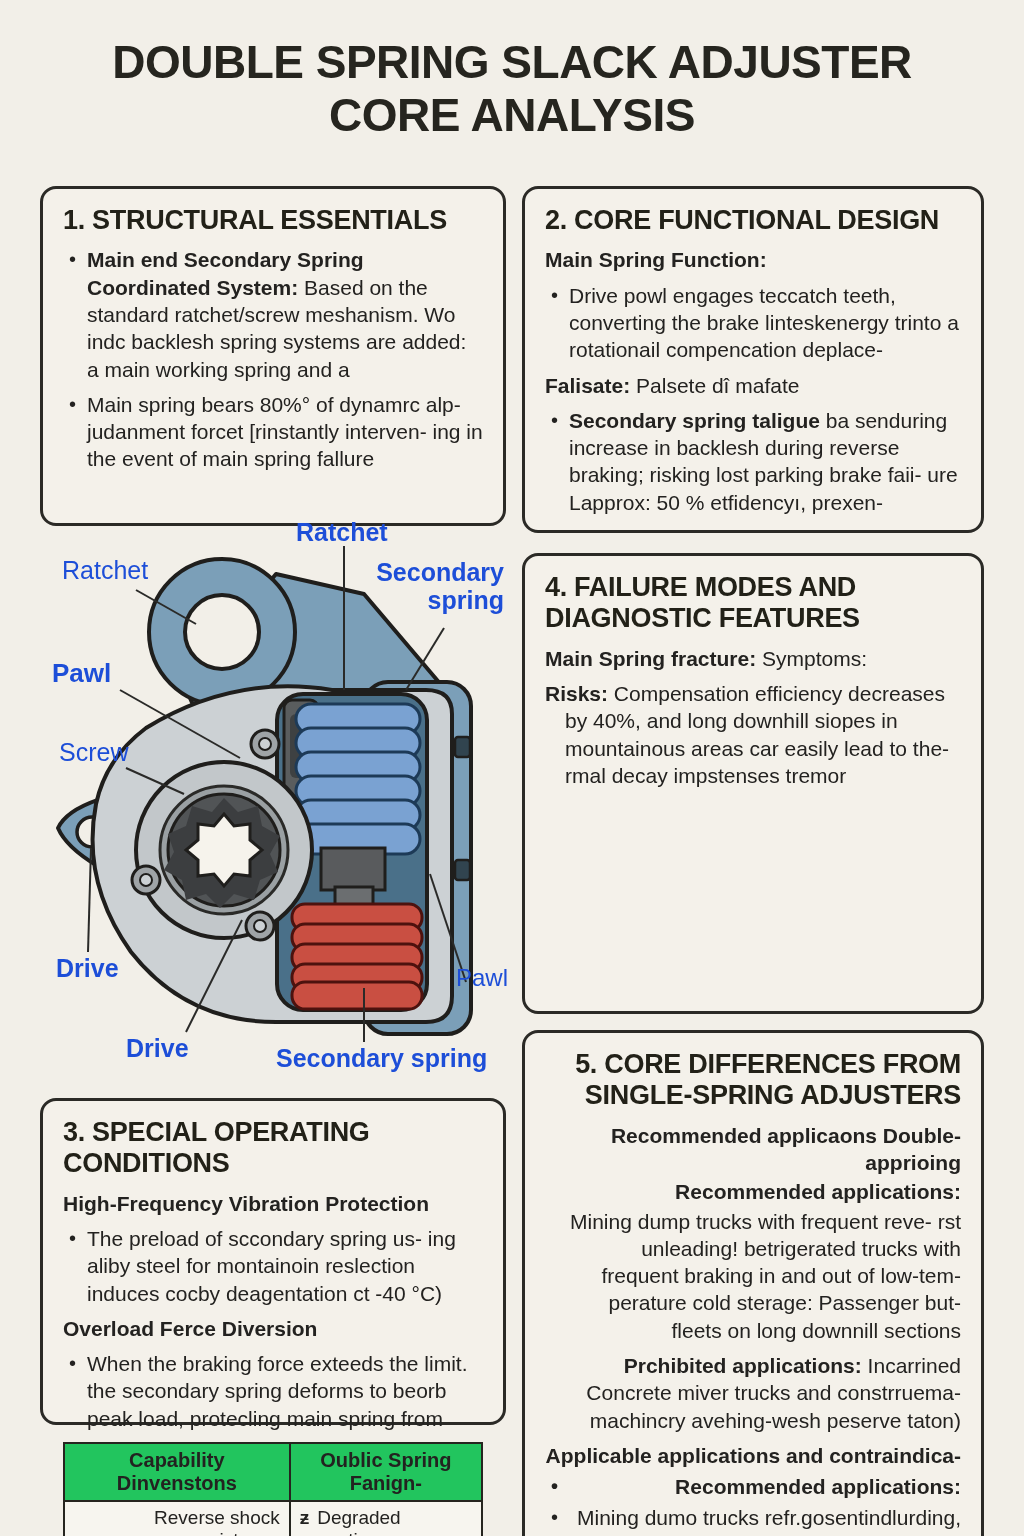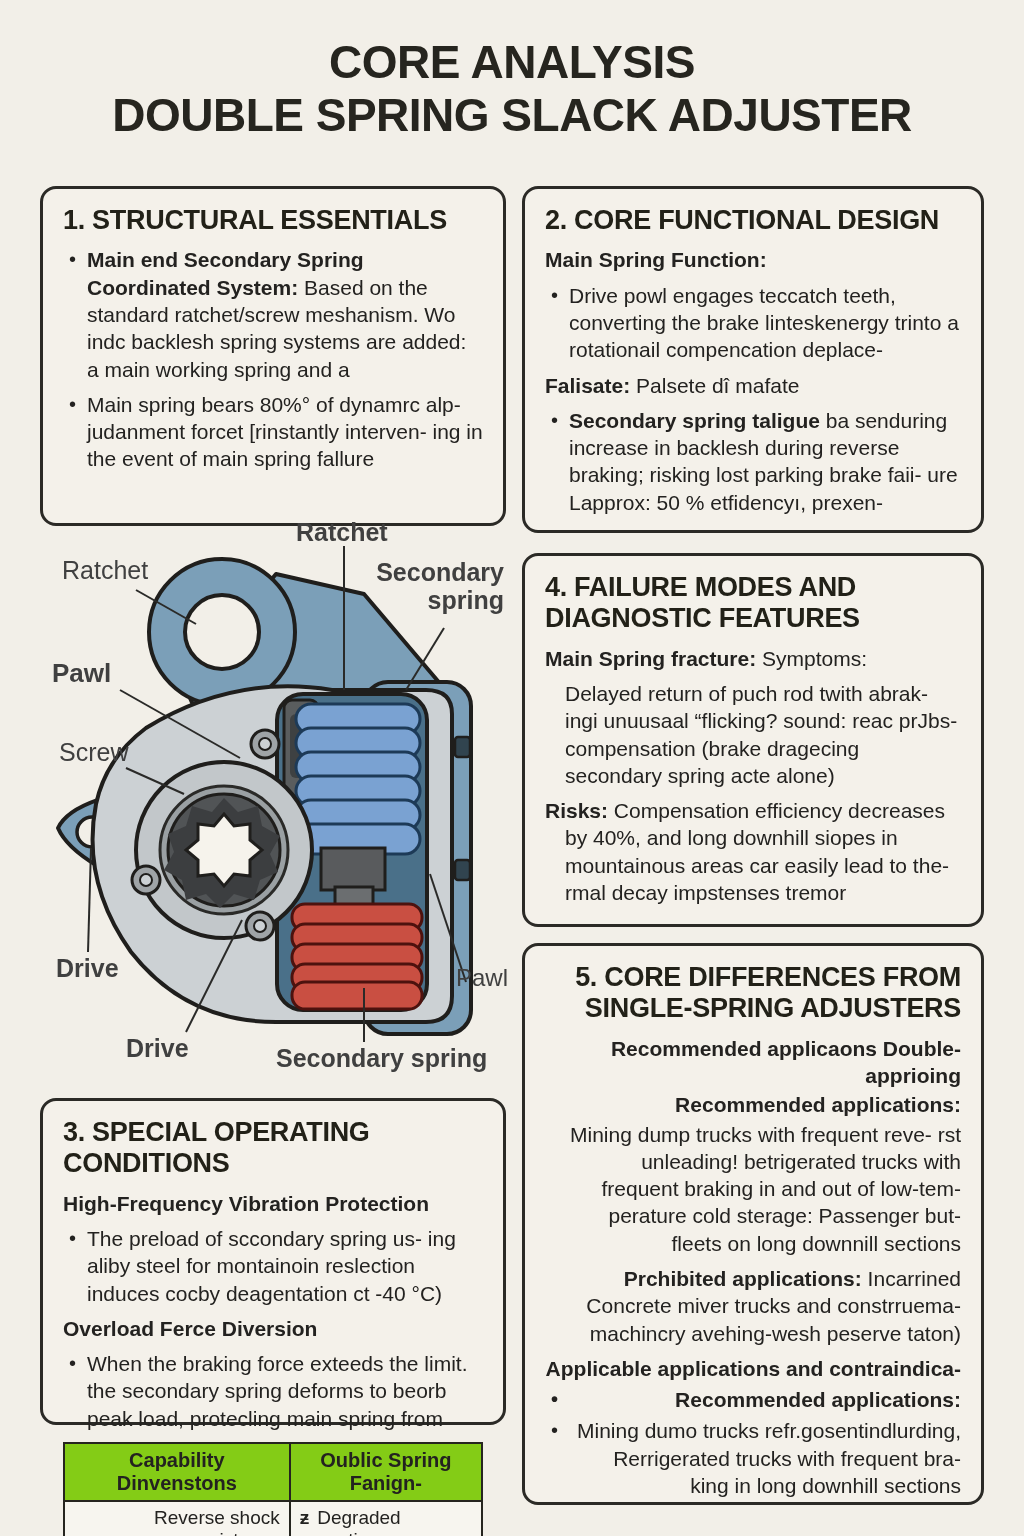--- a/index.html
+++ b/index.html
@@ -35,52 +35,52 @@
   .box p,.box .bullet{font-size:21px;line-height:1.3;margin:0 0 8px 0;}
   .sub{font-weight:700;}
   .bullet{position:relative;padding-left:24px;}
   .bullet::before{content:"•";position:absolute;left:6px;top:0;font-size:20px;}
   .indent{padding-left:20px;}
   strong{font-weight:700;}
 
   
   .box1{height:340px;}
   .box2{height:347px;}
-  .box4{height:374px;margin-top:20px;}
+  .box4{height:461px;margin-top:20px;}
   .box5{height:562px;margin-top:16px;text-align:right;}
   .box3{height:327px;margin-top:10px;}
 
   
   .diagram{position:relative;width:484px;height:556px;margin:6px 0 0 -6px;}
   .diagram svg{position:absolute;left:0;top:0;}
-  .dlabel{position:absolute;font-size:25px;color:#404040;white-space:nowrap;}
+  .dlabel{position:absolute;font-size:25px;color:#1d4ed8;white-space:nowrap;}
   .dlabel.b{font-weight:700;}
   .dlabel.two{white-space:normal;text-align:right;width:136px;line-height:1.12;}
 
   
   table.cap{
     width:100%;border-collapse:collapse;margin-top:10px;
     font-size:19px;
   }
   table.cap th,table.cap td{
     border:2.5px solid #26251f;padding:5px 9px;
   }
-  table.cap th{background:#84cc16;font-weight:700;text-align:center;font-size:20px;}
+  table.cap th{background:#22c55e;font-weight:700;text-align:center;font-size:20px;}
   table.cap td{background:#f7f5ef;}
   td.r{text-align:right;}
   .glyph{display:inline-block;margin-right:8px;font-weight:600;}
 </style>
 </head>
 <body>
 
 <div class="page">
 
   <div class="title">
+    <div>DOUBLE SPRING SLACK ADJUSTER</div>
     <div>CORE ANALYSIS</div>
-    <div>DOUBLE SPRING SLACK ADJUSTER</div>
   </div>
 
   <div class="cols">
 
     <div class="col-l">
 
       <div class="box box1">
         <h2>1. STRUCTURAL ESSENTIALS</h2>
         <div class="bullet">
           <strong>Main end Secondary Spring Coordinated System:</strong><span> Based on the standard ratchet/screw meshanism. Wo indc backlesh spring systems are added: a main working spring and a</span>
@@ -205,21 +205,20 @@
         <div class="bullet">
           <strong>Secondary spring taligue</strong><span> ba senduring increase in backlesh during reverse braking; risking lost parking brake faii- ure Lapprox: 50 % etfidencyı, prexen-</span>
         </div>
       </div>
 
       <div class="box box4">
         <h2>4. FAILURE MODES AND DIAGNOSTIC FEATURES</h2>
         <p>
           <strong>Main Spring fracture:</strong><span> Symptoms:</span>
         </p>
-        <p class="indent">Delayed return of puch rod twith abrak- ingi unuusaal “flicking? sound: reac prJbs-compensation (brake dragecing secondary spring acte alone)</p>
         <p>
           <strong>Risks:</strong><span> Compensation efficiency decreases</span>
         </p>
         <p class="indent" style="margin-top:-8px;">by 40%, and long downhill siopes in mountainous areas car easily lead to the- rmal decay impstenses tremor</p>
       </div>
 
       <div class="box box5">
         <h2>5. CORE DIFFERENCES FROM SINGLE-SPRING ADJUSTERS</h2>
         <p class="sub" style="margin-bottom:2px;">Recommended applicaons Double-apprioing</p>
         <p class="sub indent" style="margin-bottom:2px;">Recommended applications:</p>

